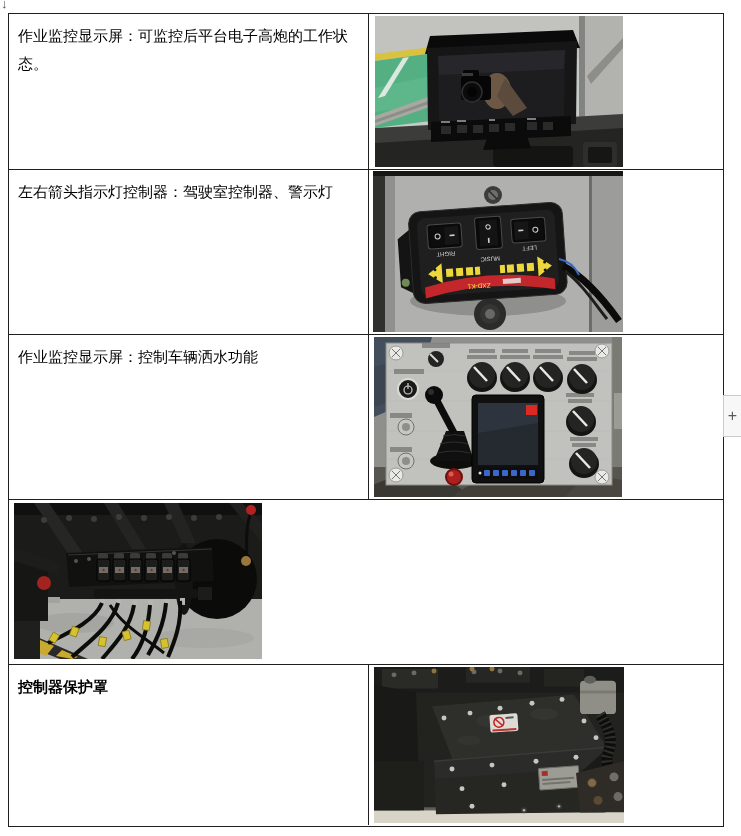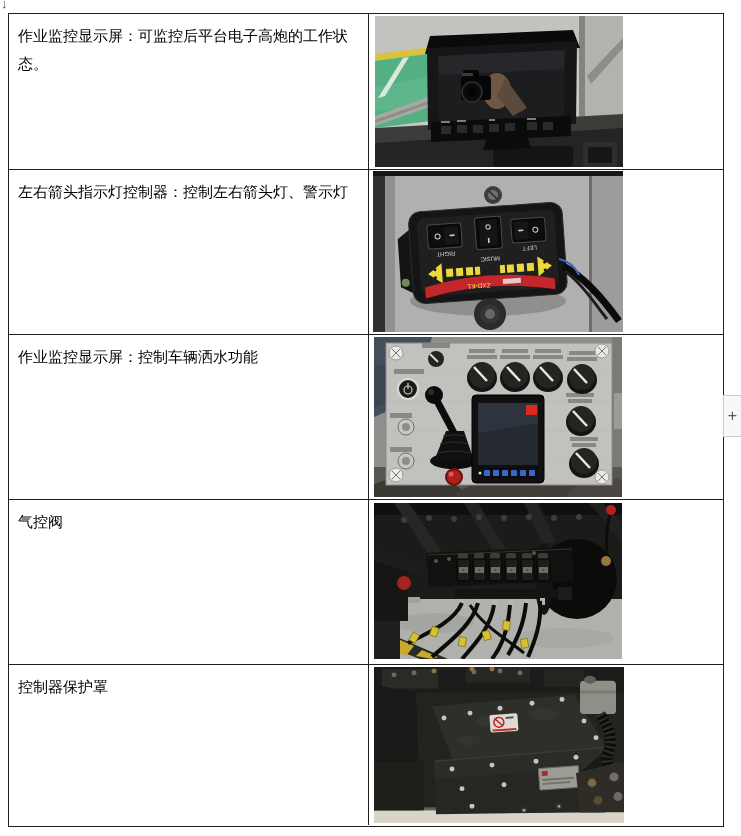--- a/index.html
+++ b/index.html
@@ -4,21 +4,21 @@
 <style>
   html,body{margin:0;padding:0;background:#ffffff;}
   body{width:741px;height:836px;position:relative;overflow:hidden;
        font-family:"Liberation Sans",sans-serif;color:#000;}
 
   .anchor-icon{position:absolute;left:1px;top:-4px;font-size:13px;color:#4a4a4a;}
 
   .doc-table{position:absolute;left:8px;top:13px;width:716px;height:814px;
              border:1px solid #1f1f1f;box-sizing:border-box;background:#fff;}
   .t-row{display:flex;border-bottom:1px solid #1f1f1f;box-sizing:border-box;}
-  .t-row:last-child{border-bottom:none;}
+  .t-row:last-child{border-bottom:none;font-weight:bold;}
   .r1{height:156px}.r2{height:165px}.r3{height:165px}.r4{height:165px}.r5{height:160px}
 
   .cell-text{width:360px;box-sizing:border-box;border-right:1px solid #1f1f1f;
              padding:8px 12px 0 9px;font-size:15px;line-height:28px;letter-spacing:0;}
   .cell-photo{flex:1;position:relative;background:#fff;}
   .photo{position:absolute;display:block;}
   .r1 .photo{left:6px;top:2px;width:248px;height:151px;}
   .r2 .photo{left:4px;top:1px;width:250px;height:161px;}
   .r3 .photo{left:5px;top:2px;width:248px;height:160px;}
   .r4 .photo{left:5px;top:3px;width:248px;height:156px;}
@@ -90,21 +90,21 @@
               <rect x="152" y="102" width="9" height="2"></rect>
           </g>
           <polygon points="112,122 152,120 156,132 108,134" fill="#0b0b0b"></polygon>
         </g>
       </svg>
     </div>
   </div>
 
   <div class="t-row r2">
     <div class="cell-text">
-      <span>左右箭头指示灯控制器：控制左右箭头灯、警示灯</span>
+      <span>左右箭头指示灯控制器：驾驶室控制器、警示灯</span>
     </div>
     <div class="cell-photo">
       <svg class="photo" viewBox="0 0 250 161" preserveAspectRatio="none">
         <rect width="250" height="161" fill="#b0b0ae"></rect>
         <rect width="250" height="5" fill="#161614"></rect>
         <rect x="0" y="5" width="12" height="156" fill="#30302e"></rect>
         <rect x="12" y="5" width="10" height="156" fill="#90908e"></rect>
         <rect x="216" y="5" width="34" height="156" fill="#9c9c9a"></rect>
         <rect x="216" y="5" width="3" height="156" fill="#6c6c6a"></rect>
         <ellipse cx="115" cy="130" rx="78" ry="15" fill="#8f8f8d"></ellipse>
@@ -308,23 +308,20 @@
               <ellipse cy="3" rx="15" ry="14" fill="#141412"></ellipse>
               <circle r="13" fill="#242422"></circle>
               <line x1="-8" y1="-8" x2="6" y2="7" stroke="#e8e8e4" stroke-width="2.5"></line>
             </g>
         </g>
       </svg>
     </div>
   </div>
 
   <div class="t-row r4">
-    <div class="cell-text">
-      <span>气控阀</span>
-    </div>
     <div class="cell-photo">
       <svg class="photo" viewBox="0 0 248 156" preserveAspectRatio="none">
         <rect width="248" height="156" fill="#b0b0ac"></rect>
         <ellipse cx="60" cy="120" rx="40" ry="10" fill="#a5a5a1"></ellipse>
         <ellipse cx="190" cy="135" rx="50" ry="10" fill="#a8a8a4"></ellipse>
         <polygon points="0,124 74,156 46,156 0,138" fill="#2a2a28"></polygon>
         <g fill="#c9a92e">
           <polygon points="0,126 16,133 8,143 0,136"></polygon>
           <polygon points="24,136 40,143 32,153 16,146"></polygon>
           <polygon points="48,147 64,154 58,156 42,153"></polygon>

